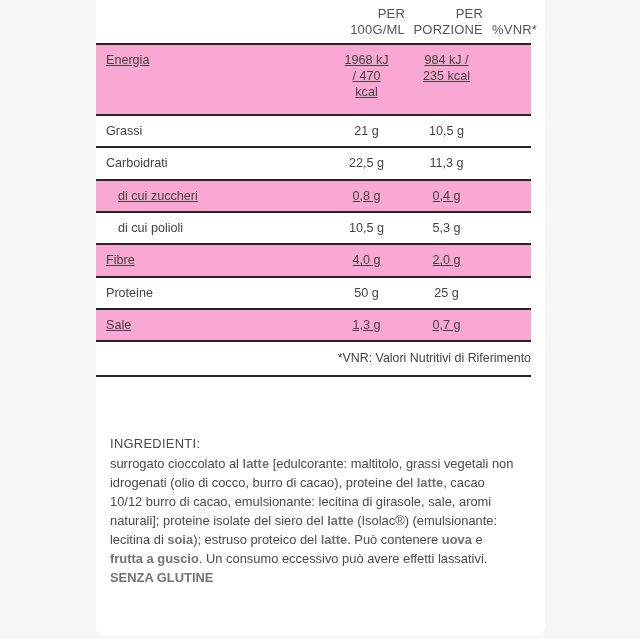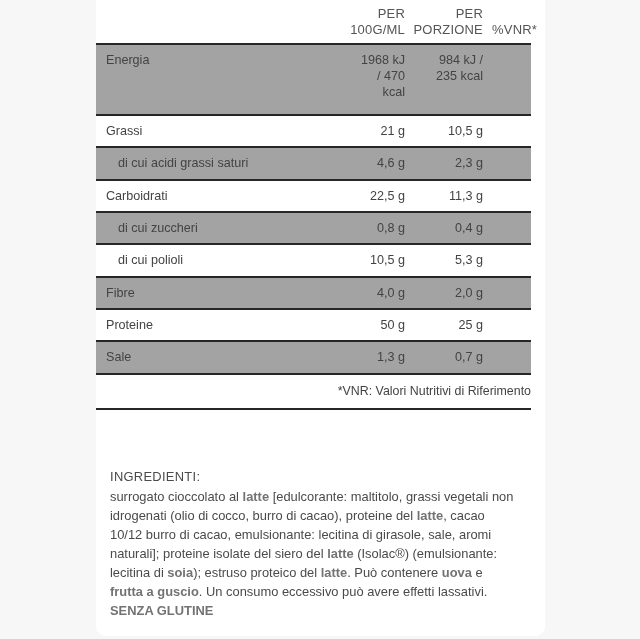--- a/index.html
+++ b/index.html
@@ -59,34 +59,35 @@
     line-height: 1.22;
     border: none;
     background: transparent;
   }
   .nutri-table thead th.h-name { padding-left: 10px; }
   .nutri-table thead th.h-vnr  { text-align: right; padding-left: 4px; }
 
   .nutri-table tbody tr td {
     border-top: 2px solid #262626;
     padding: 7px 5px 7px 0;
-    text-align: right;
+    text-align: center;
     vertical-align: top;
     line-height: 1.3;
     color: #434343;
   }
   .nutri-table tbody tr td.name {
     text-align: left;
     padding-left: 10px;
   }
   .nutri-table tbody tr td.name.sub {
     padding-left: 22px;
   }
   .nutri-table tbody tr.shaded td {
-    background: #a3a3a3;
+    background: #f9a8d4;
+    text-decoration: underline;
   }
   .nutri-table tbody tr.energy td {
     padding-bottom: 13px;
   }
   .nutri-table tbody tr.footnote td {
     text-align: right;
     padding: 8px 0 9px 10px;
     border-bottom: 2px solid #262626;
     font-size: 12.4px;
   }
@@ -152,26 +153,20 @@
           <td></td>
         </tr>
 
         <tr>
           <td class="name">Grassi</td>
           <td>21 g</td>
           <td>10,5 g</td>
           <td></td>
         </tr>
 
-        <tr class="shaded">
-          <td class="name sub">di cui acidi grassi saturi</td>
-          <td>4,6 g</td>
-          <td>2,3 g</td>
-          <td></td>
-        </tr>
 
         <tr>
           <td class="name">Carboidrati</td>
           <td>22,5 g</td>
           <td>11,3 g</td>
           <td></td>
         </tr>
 
         <tr class="shaded">
           <td class="name sub">di cui zuccheri</td>

